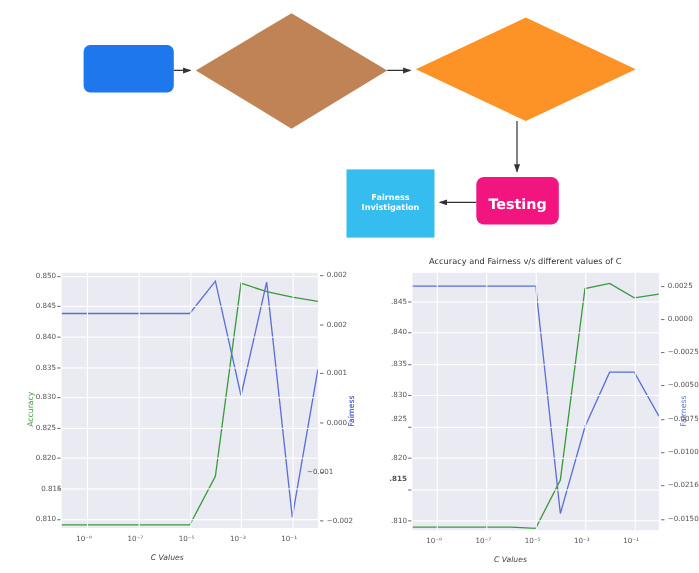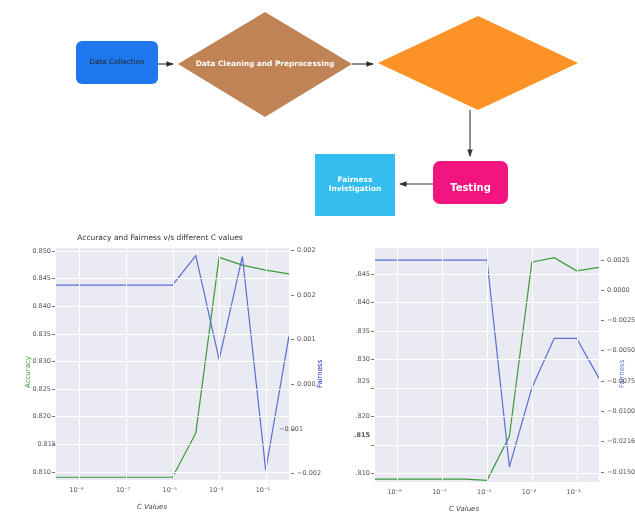--- a/index.html
+++ b/index.html
@@ -118,35 +118,32 @@
     <rect x="433" y="161" width="75" height="43" rx="7" ry="7" fill="#f2147f"></rect>
 
     <rect x="315" y="154" width="80" height="62" fill="#35bdf0"></rect>
 
     <line x1="158" y1="64" x2="173" y2="64" stroke="#333333" stroke-width="1.1" marker-end="url(#arrowhead)"></line>
     <line x1="352" y1="64" x2="373" y2="64" stroke="#333333" stroke-width="1.1" marker-end="url(#arrowhead)"></line>
     <line x1="470" y1="110" x2="470" y2="156" stroke="#333333" stroke-width="1.1" marker-end="url(#arrowhead)"></line>
     <line x1="433" y1="184" x2="400" y2="184" stroke="#333333" stroke-width="1.1" marker-end="url(#arrowhead)"></line>
   </svg>
 
-  <div class="node-label" style="left:76px; top:41px; width:82px; height:43px; font-size:7.2px; color:#222222;">Data Collection</div>
-
-  <div class="node-label" style="left:178px; top:52px; width:174px; height:24px; font-size:7.4px; font-weight:bold; color:#ffffff;">Data Cleaning and Preprocessing</div>
-
-
-  <div class="node-label" style="left:433px; top:161px; width:75px; height:53px; font-size:10px; font-weight:bold; color:#ffffff;">Testing</div>
+
+
+
+  <div class="node-label" style="left:433px; top:161px; width:75px; height:53px; font-size:13px; font-weight:bold; color:#ffffff;">Testing</div>
 
   <div class="node-label" style="left:315px; top:154px; width:80px; height:62px; font-size:7.4px; font-weight:bold; color:#ffffff; flex-direction:column;">
     <span>Fairness</span>
     <span>Invistigation</span>
   </div>
 </div>
 
 <div class="chart-panel" id="chart-left">
-  <div class="chart-title">Accuracy and Fairness v/s different C values</div>
 
   <div class="plot-area" id="plot-left" style="left:56px; top:20px; width:233px; height:232px;">
     <svg id="svg-left" width="233" height="232">
         <polyline points="0.00,229.24 23.30,229.24 46.60,229.24 69.90,229.24 93.20,229.24 116.50,229.24 139.80,185.05 163.10,9.39 186.40,17.12 209.70,22.10 233.00,25.96" fill="none" stroke="#3a9a3a" stroke-width="1.2"></polyline>
         <polyline points="0.00,37.03 23.30,37.03 46.60,37.03 69.90,37.03 93.20,37.03 116.50,37.03 139.80,7.58 163.10,111.54 186.40,8.48 209.70,222.18 233.00,87.89" fill="none" stroke="#5a6fd6" stroke-width="1.2"></polyline>
       </svg>
   <div class="gridline" style="left: 0px; top: 223.714px; width: 233px;"></div>
       <div class="gridline" style="left: 0px; top: 196.095px; width: 233px;"></div>
       <div class="gridline" style="left: 0px; top: 168.476px; width: 233px;"></div>
       <div class="gridline" style="left: 0px; top: 140.857px; width: 233px;"></div>
@@ -198,20 +195,21 @@
     <div class="tick-mark" style="left: 291px; top: 156.077px;"></div>
     <div class="tick-label" style="left: 297px; top: 107.462px;">0.001</div>
     <div class="tick-mark" style="left: 291px; top: 111.462px;"></div>
     <div class="tick-label" style="left: 297px; top: 62.8462px;">0.002</div>
     <div class="tick-mark" style="left: 291px; top: 66.8462px;"></div>
     <div class="tick-label" style="left: 297px; top: 18.2308px;">0.002</div>
     <div class="tick-mark" style="left: 291px; top: 22.2308px;"></div>
   </div>
 
 <div class="chart-panel" id="chart-right">
+  <div class="chart-title">Accuracy and Fairness v/s different values of C</div>
 
   <div class="plot-area" id="plot-right" style="left:55px; top:20px; width:224px; height:234px;">
     <svg id="svg-right" width="224" height="234">
         <polyline points="0.00,231.15 22.40,231.15 44.80,231.15 67.20,231.15 89.60,231.15 112.00,232.29 134.40,188.34 156.80,14.27 179.20,9.70 201.60,22.83 224.00,19.40" fill="none" stroke="#3a9a3a" stroke-width="1.2"></polyline>
         <polyline points="0.00,12.12 22.40,12.12 44.80,12.12 67.20,12.12 89.60,12.12 112.00,12.12 134.40,218.84 156.80,140.04 179.20,90.33 201.60,90.33 224.00,130.34" fill="none" stroke="#5a6fd6" stroke-width="1.2"></polyline>
       </svg>
   <div class="gridline" style="left: 0px; top: 225.439px; width: 224px;"></div>
       <div class="gridline" style="left: 0px; top: 196.902px; width: 224px;"></div>
       <div class="gridline" style="left: 0px; top: 168.366px; width: 224px;"></div>
       <div class="gridline" style="left: 0px; top: 139.829px; width: 224px;"></div>

